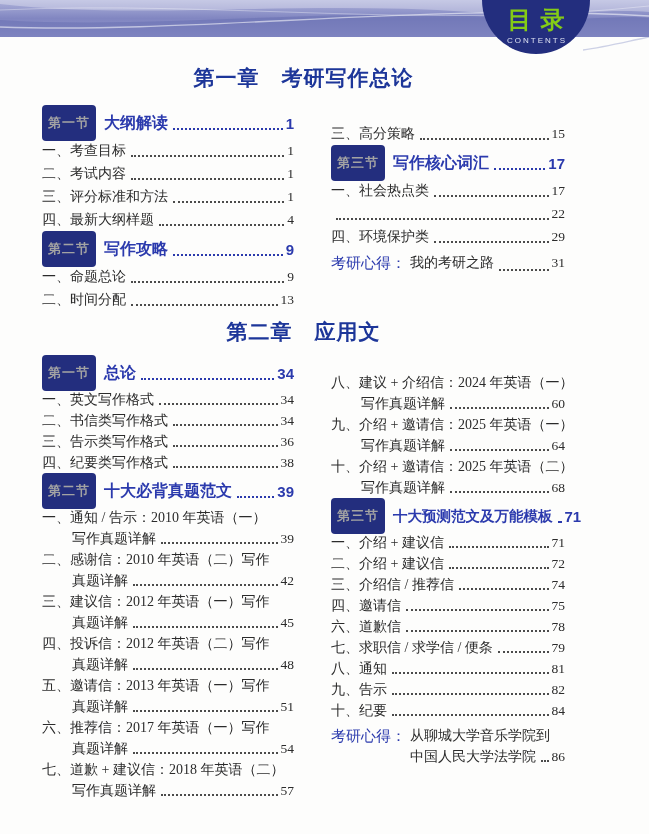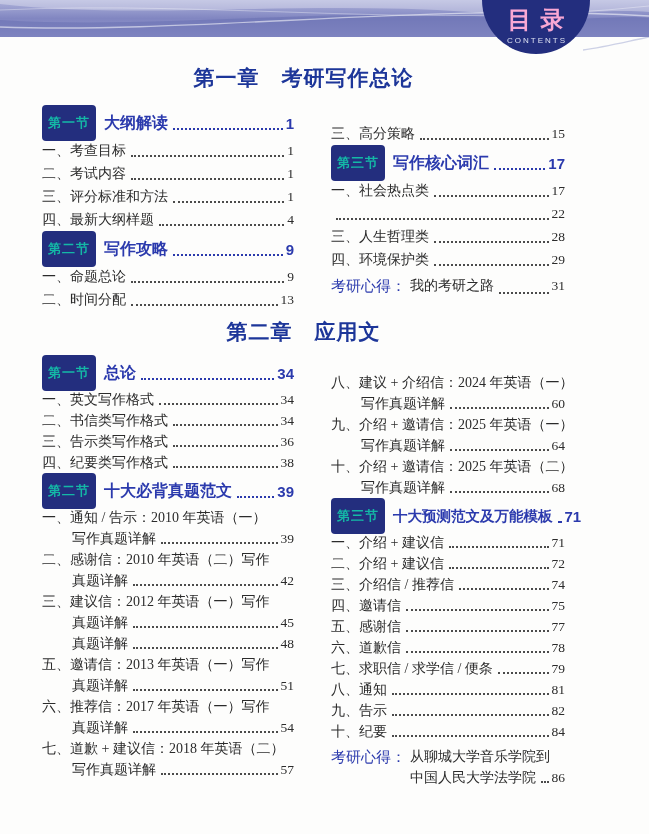--- a/index.html
+++ b/index.html
@@ -11,40 +11,40 @@
   html,body{margin:0;padding:0;}
   .page{position:relative;width:649px;height:834px;background:#fdfdfc;overflow:hidden;
         font-family:"Liberation Serif",serif;color:var(--body);}
   
   .banner{position:absolute;top:0;left:0;width:649px;height:37px;}
   .banner svg{display:block;width:649px;height:37px;}
   .tail-curve{position:absolute;top:37px;left:583px;width:66px;height:15px;}
   .toc-circle{position:absolute;left:482px;top:-54px;width:108px;height:108px;border-radius:50%;
         background:var(--navy);display:flex;flex-direction:column;align-items:center;justify-content:flex-end;
         padding-bottom:9px;box-sizing:border-box;z-index:3;}
-  .toc-title{color:#f9a8d4;font-family:"Liberation Sans",sans-serif;font-weight:bold;font-size:24px;
+  .toc-title{color:#84cc16;font-family:"Liberation Sans",sans-serif;font-weight:bold;font-size:24px;
         letter-spacing:9px;padding-left:9px;line-height:1.05;white-space:nowrap;}
   .toc-sub{color:#dde1f2;font-family:"Liberation Sans",sans-serif;font-size:8px;letter-spacing:2px;
         margin-top:4px;padding-left:2px;white-space:nowrap;}
   
   .content{position:absolute;top:37px;left:0;width:649px;box-sizing:border-box;padding:0 84px 0 42px;}
   .chap-title{font-family:"Liberation Sans",sans-serif;font-weight:bold;color:var(--chapblue);
         font-size:21px;line-height:26px;text-align:center;margin:0;letter-spacing:1px;}
   .chapter-1 .chap-title{margin:28px 0 14px;}
   .chapter-2 .chap-title{margin:8px 0 10px;}
   .cols{display:flex;justify-content:space-between;}
   .col-l{width:252px;}
   .col-r{width:234px;margin-top:17px;}
   
   .row{display:flex;}
   .dots{flex:1;min-width:4px;margin:0 3px 5px 5px;border-bottom:2px dotted #4b4b4b;align-self:flex-end;}
   .bdots{border-bottom-color:var(--secblue);margin-bottom:6px;}
   .pg{font-size:13.5px;white-space:nowrap;}
   .sec{align-items:center;height:26px;margin:5px 0 3px;}
-  .badge{background:var(--navy);color:#14b8a6;font-family:"Liberation Sans",sans-serif;font-weight:bold;
+  .badge{background:var(--navy);color:#a3a3a3;font-family:"Liberation Sans",sans-serif;font-weight:bold;
         font-size:13px;line-height:20px;padding:8px 6px;border-radius:4px;letter-spacing:1px;white-space:nowrap;}
   .sec-title{color:var(--secblue);font-family:"Liberation Sans",sans-serif;font-weight:bold;font-size:16px;
         margin-left:8px;white-space:nowrap;}
   .c2 .col-r .sec-title{font-size:14.5px;}
   .spg{color:var(--secblue);font-family:"Liberation Sans",sans-serif;font-weight:600;font-size:15px;}
   .item .txt{font-size:14px;white-space:nowrap;}
   .c1 .item{height:23px;line-height:23px;}
   .c2 .item{height:21px;line-height:21px;text-align:center;}
   .item2 .l1{height:21px;line-height:21px;font-size:14px;white-space:nowrap;}
   .item2 .l2{height:21px;line-height:21px;margin-left:30px;justify-content:center;}
@@ -153,25 +153,20 @@
             <div class="row item">
               <span class="txt">一、社会热点类</span>
               <span class="dots"></span>
               <span class="pg">17</span>
             </div>
             <div class="row item">
               <span class="dots"></span>
               <span class="pg">22</span>
             </div>
             <div class="row item">
-              <span class="txt">三、人生哲理类</span>
-              <span class="dots"></span>
-              <span class="pg">28</span>
-            </div>
-            <div class="row item">
               <span class="txt">四、环境保护类</span>
               <span class="dots"></span>
               <span class="pg">29</span>
             </div>
             <div class="row note">
               <span class="note-label">考研心得：</span>
               <span class="txt">我的考研之路</span>
               <span class="dots"></span>
               <span class="pg">31</span>
             </div>
@@ -233,20 +228,21 @@
             </div>
             <div class="item2">
               <div class="l1">三、建议信：2012 年英语（一）写作</div>
               <div class="row l2">
                 <span class="txt">真题详解</span>
                 <span class="dots"></span>
                 <span class="pg">45</span>
               </div>
             </div>
             <div class="item2">
+              <div class="l1">四、投诉信：2012 年英语（二）写作</div>
               <div class="row l2">
                 <span class="txt">真题详解</span>
                 <span class="dots"></span>
                 <span class="pg">48</span>
               </div>
             </div>
             <div class="item2">
               <div class="l1">五、邀请信：2013 年英语（一）写作</div>
               <div class="row l2">
                 <span class="txt">真题详解</span>
@@ -314,25 +310,20 @@
             </div>
             <div class="row item">
               <span class="txt">三、介绍信 / 推荐信</span>
               <span class="dots"></span>
               <span class="pg">74</span>
             </div>
             <div class="row item">
               <span class="txt">四、邀请信</span>
               <span class="dots"></span>
               <span class="pg">75</span>
-            </div>
-            <div class="row item">
-              <span class="txt">五、感谢信</span>
-              <span class="dots"></span>
-              <span class="pg">77</span>
             </div>
             <div class="row item">
               <span class="txt">六、道歉信</span>
               <span class="dots"></span>
               <span class="pg">78</span>
             </div>
             <div class="row item">
               <span class="txt">七、求职信 / 求学信 / 便条</span>
               <span class="dots"></span>
               <span class="pg">79</span>

